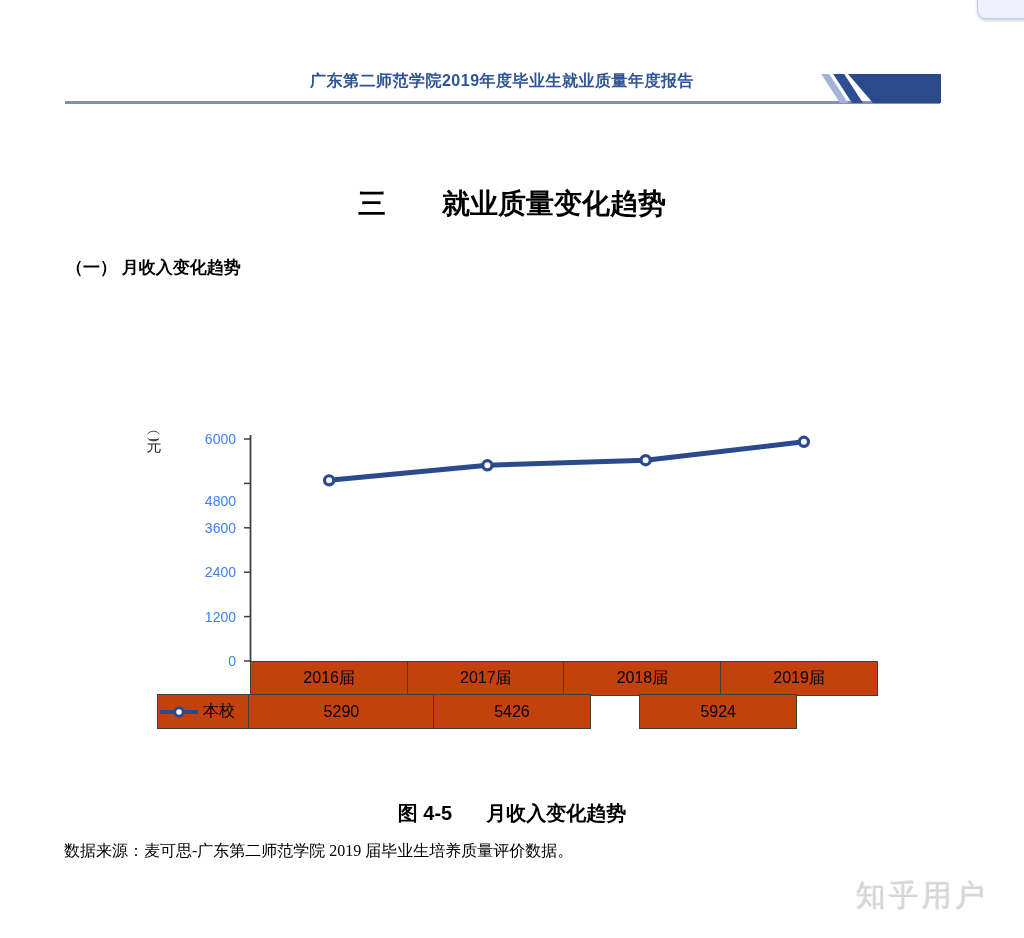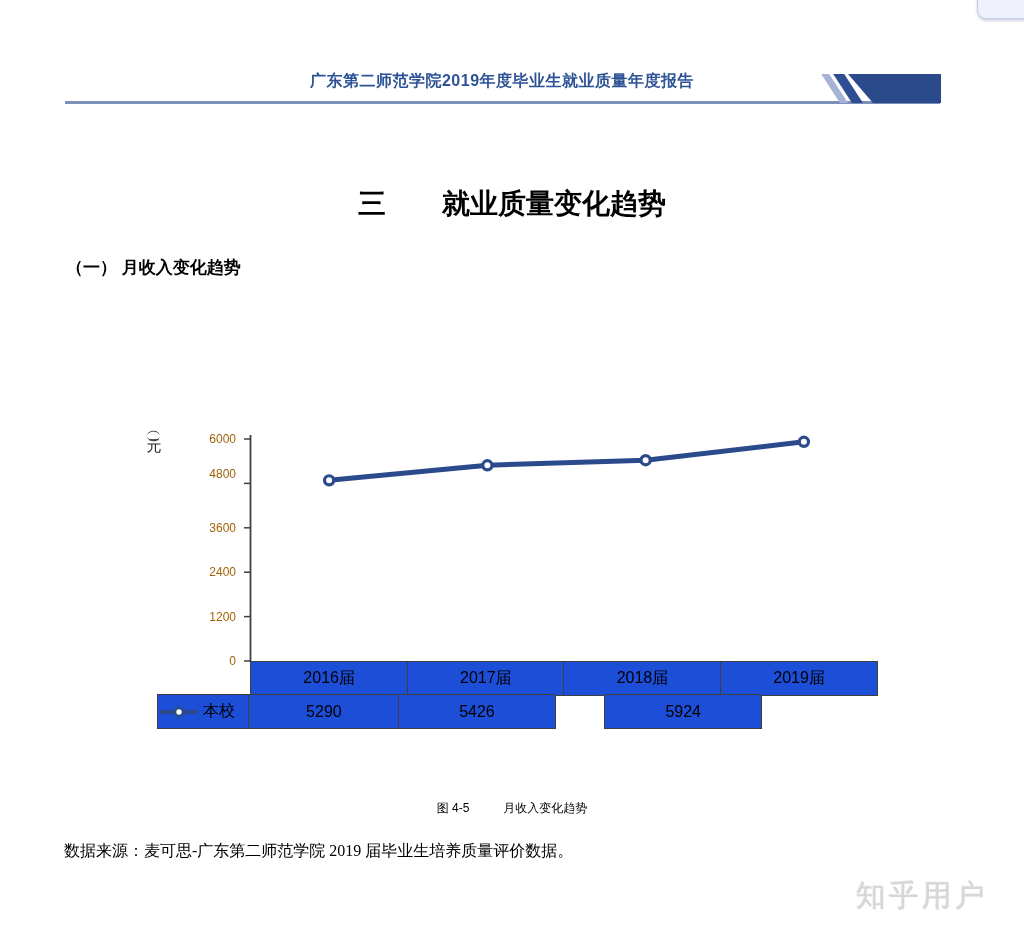--- a/index.html
+++ b/index.html
@@ -43,37 +43,37 @@
   
   figure#chart{position:absolute;left:150px;top:424px;width:740px;height:312px;margin:0;}
   #plot-svg{position:absolute;left:0;top:0;}
   .y-title{
     position:absolute;left:-6px;top:2px;writing-mode:vertical-rl;
     font-size:15px;color:#222;letter-spacing:1px;
   }
   #ylabels{position:absolute;left:0;top:0;width:86px;height:260px;}
   .ytick{
     position:absolute;right:0;transform:translateY(-50%);
-    font-size:12px;color:#a16207;
+    font-size:14px;color:#3b82f6;
   }
   #chart-table{position:absolute;left:7px;top:237px;}
   .trow{display:flex;}
   .trow2{margin-top:-1.6px;}
   .tcell{
     box-sizing:border-box;height:35px;display:flex;align-items:center;justify-content:center;
-    font-size:16px;color:#000;background:#1d4ed8;
+    font-size:16px;color:#000;background:#c2410c;
   }
   .tcell.blank{border:none;background:transparent;}
   .tcell.bordered{border:1.6px solid var(--border-dark,#3F3F3F);}
   .tcell.ml{margin-left:-1.6px;text-align:center;}
   .tcell.legend{justify-content:flex-start;gap:3px;}
   .legend-name{font-size:16px;}
   
   .caption{position:absolute;left:0;top:800px;width:1024px;text-align:center;
-    font-size:12px;font-weight:normal;}
+    font-size:20px;font-weight:bold;}
   .caption .cap-title{margin-left:34px;}
   .source{position:absolute;left:64px;top:841px;
     font-family:"Liberation Serif","DejaVu Serif",serif;font-size:16px;}
   .watermark{
     position:absolute;left:856px;top:876px;font-size:30px;letter-spacing:3px;
     color:var(--watermark-gray,#D6D6D6);
     text-shadow:1px 1px 0 rgba(255,255,255,.95),-1px -1px 0 rgba(185,185,185,.45);
   }
 </style>
 </head>
@@ -96,21 +96,21 @@
   <h1>三　　就业质量变化趋势</h1>
   <h2>（一） 月收入变化趋势</h2>
 
   <figure id="chart">
     <div class="y-title">（元）</div>
     <div id="ylabels">
         <div class="ytick" style="top: 237px;">0</div>
         <div class="ytick" style="top: 192.6px;">1200</div>
         <div class="ytick" style="top: 148.2px;">2400</div>
         <div class="ytick" style="top: 103.8px;">3600</div>
-        <div class="ytick" style="top: 50px; text-align: center;">4800</div>
+        <div class="ytick" style="top: 77px; text-align: center;">4800</div>
         <div class="ytick" style="top: 15px;">6000</div>
       </div>
     <svg id="plot-svg" width="740" height="312">
         <line x1="100.5" y1="11" x2="100.5" y2="238" stroke="#3F3F3F" stroke-width="1.8"></line>
         <line x1="94" y1="237" x2="100" y2="237" stroke="#3F3F3F" stroke-width="1.5"></line>
         <line x1="94" y1="192.60000000000002" x2="100" y2="192.60000000000002" stroke="#3F3F3F" stroke-width="1.5"></line>
         <line x1="94" y1="148.2" x2="100" y2="148.2" stroke="#3F3F3F" stroke-width="1.5"></line>
         <line x1="94" y1="103.80000000000001" x2="100" y2="103.80000000000001" stroke="#3F3F3F" stroke-width="1.5"></line>
         <line x1="94" y1="59.39999999999999" x2="100" y2="59.39999999999999" stroke="#3F3F3F" stroke-width="1.5"></line>
         <line x1="94" y1="15" x2="100" y2="15" stroke="#3F3F3F" stroke-width="1.5"></line>
@@ -129,21 +129,21 @@
           <div class="tcell bordered ml" style="width: 158.25px;">2019届</div>
         </div>
         <div class="trow trow2">
           <div class="tcell bordered legend" style="width: 93px;">
             <svg width="42" height="14">
               <line x1="2" y1="7" x2="40" y2="7" stroke="#2B4A8C" stroke-width="4.2"></line>
               <circle cx="21" cy="7" r="4.2" fill="#fff" stroke="#2B4A8C" stroke-width="3"></circle>
             </svg>
             <span class="legend-name">本校</span>
           </div>
-          <div class="tcell bordered ml" style="width: 151px;">5290</div>
+          <div class="tcell bordered ml" style="width: 186px;">5290</div>
           <div class="tcell bordered ml" style="width: 158.25px;">5426</div>
           <div class="tcell bordered ml" style="width: 158.25px; margin-left: 48px;">5924</div>
         </div>
       </div>
   </figure>
 
   <div class="caption">
     <span>图 4-5</span><span class="cap-title">月收入变化趋势</span>
   </div>
 

